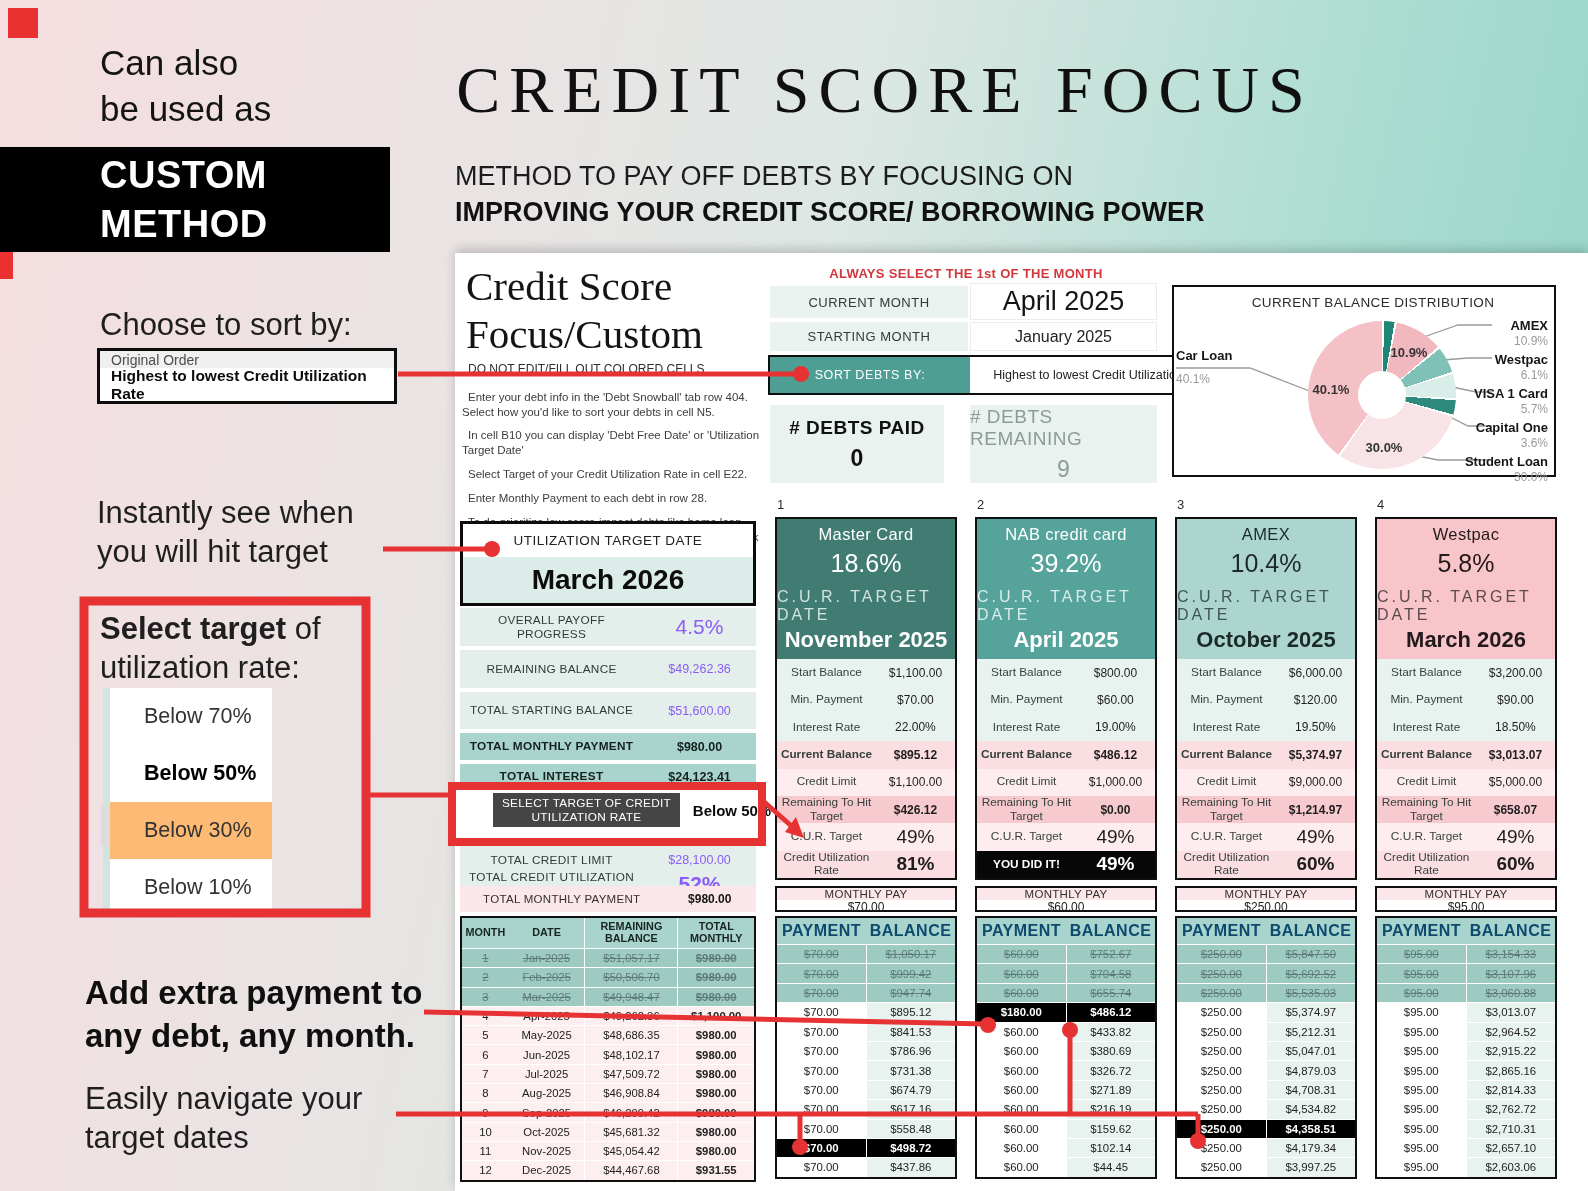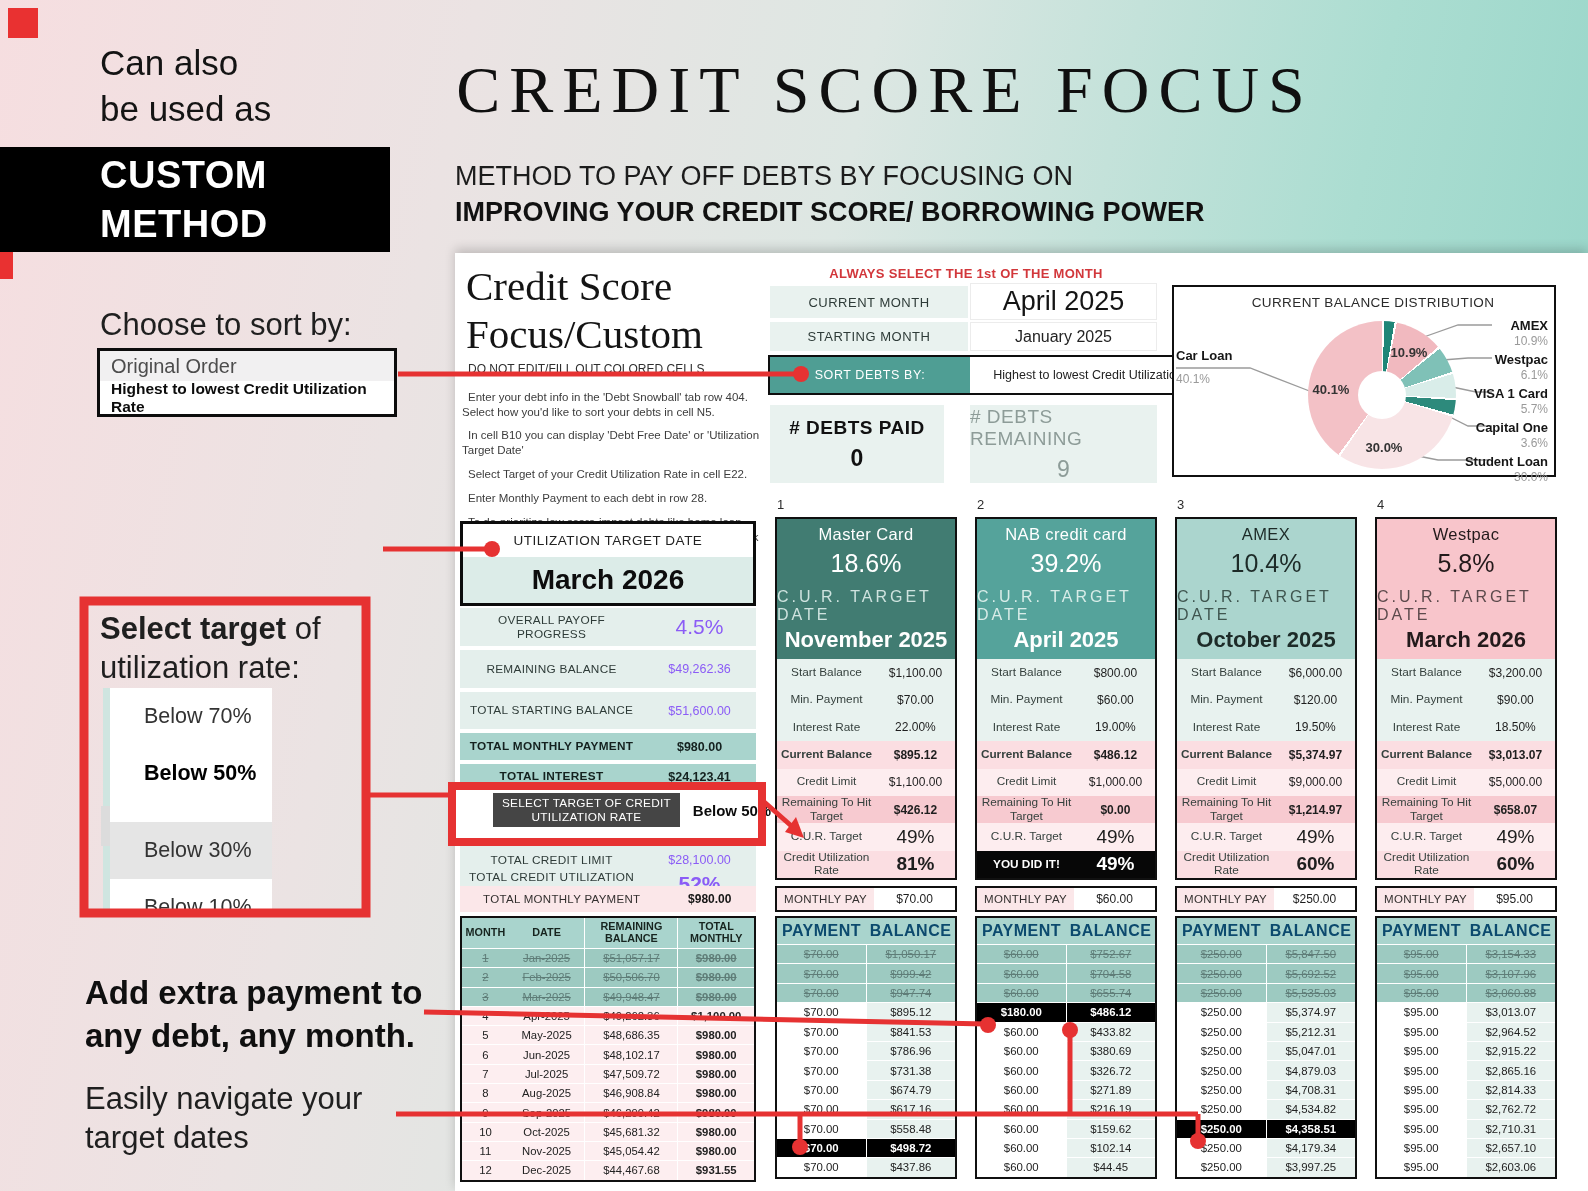--- a/index.html
+++ b/index.html
@@ -15,28 +15,28 @@
     display:flex;flex-direction:column;justify-content:center;padding-left:100px;
     font-size:38px;font-weight:800;line-height:1.28;letter-spacing:.5px;}
   
   .main-title{left:450px;top:52px;width:870px;text-align:center;
     font-family:"Liberation Serif",serif;font-weight:400;font-size:66px;letter-spacing:9px;color:#101010;}
   .sub1{left:450px;top:161px;width:870px;text-align:left;padding-left:5px;font-size:27px;color:#1c1c1c;}
   .sub2{left:450px;top:197px;width:920px;text-align:left;padding-left:5px;font-size:27px;font-weight:bold;color:#111;}
   
   .ann-h{font-size:31px;color:#1f1f1f;line-height:1.25;}
   .sort-dd{left:97px;top:348px;width:300px;border:3px solid #0c0c0c;background:#fff;}
-  .sort-dd .opt{height:30px;display:flex;align-items:center;padding-left:11px;font-size:20px;color:#4d4d4d;background:#f1f0f1;}
+  .sort-dd .opt{height:17px;display:flex;align-items:center;padding-left:11px;font-size:14px;color:#4d4d4d;background:#f1f0f1;}
   .sort-dd .opt.bold{font-weight:bold;color:#0c0c0c;background:#fff;font-size:15.5px;height:33px;}
   .tgt-panel{left:110px;top:688px;width:162px;height:228px;background:#fff;}
   .tgt-strip{left:103px;top:688px;width:7px;height:228px;background:#cfe5e0;}
   .tgt-thumb{left:101px;top:806px;width:9px;height:40px;background:#dcdcdc;}
   .tgt-panel .opt{height:57px;display:flex;align-items:center;padding-left:34px;font-size:21.5px;color:#333;}
   .tgt-panel .opt.bold{font-weight:bold;color:#000;}
-  .tgt-panel .opt.shaded{background:#e5e5e5;margin-top:20px;}
+  .tgt-panel .opt.shaded{background:#fdba74;}
   .bold-ann{font-weight:bold;font-size:33px;color:#0f0f0f;line-height:1.3;}
   
   .sheet{left:455px;top:253px;width:1133px;height:938px;background:#fff;box-shadow:0 -4px 10px rgba(0,0,0,.18);}
   .sheet-title{left:466px;top:262px;font-family:"Liberation Serif",serif;font-size:41px;line-height:1.18;color:#141414;}
   .ins-wrap{left:462px;top:362px;width:300px;}
   .ins-wrap p{margin:0 0 9px 0;font-size:11.5px;line-height:1.3;color:#3c3c3c;text-indent:6px;}
   .ins-wrap p.first{font-size:12px;color:#2e2e2e;margin-bottom:12px;}
   .always{left:770px;top:266px;width:392px;text-align:center;font-size:13px;font-weight:bold;color:#d2373b;letter-spacing:.3px;}
   .cellL{background:#e9f2ef;display:flex;align-items:center;justify-content:center;font-size:13px;letter-spacing:.5px;color:#2e3b38;}
   .cellV{background:#fff;display:flex;align-items:center;justify-content:center;border:1px solid #ececec;}
@@ -87,21 +87,21 @@
   .crow.teal{background:#e8f2ef;}
   .crow.pink1{background:#fbdee2;}
   .crow.pink2{background:#fdedef;}
   .crow.pink3{background:#f7cad0;}
   .crow.black{background:#070707;}
   .crow.black .kl,.crow.black .kv{color:#fff;font-weight:bold;}
   .crow .kv.vbig{font-size:19px;}
   .crow .kv.vbold{font-weight:bold;}
   .crow.pink1 .kl.lbold{font-weight:bold;}
   
-  .mpay{position:absolute;top:886px;height:26px;border:2.5px solid #101010;background:#fff;display:flex;}
+  .mpay{position:absolute;top:886px;height:26px;border:2.5px solid #101010;background:#fff;display:flex;flex-direction:column;}
   .mpay .l{flex:1.2;background:#fbe7e9;display:flex;align-items:center;justify-content:center;font-size:11.5px;letter-spacing:.3px;color:#33302f;}
   .mpay .v{flex:1;display:flex;align-items:center;justify-content:center;font-size:12px;color:#1d1d1d;}
   .ptable{position:absolute;top:916px;border:2.5px solid #101010;background:#fff;}
   .phead{display:flex;background:#a9d4cd;height:26px;}
   .phead div{flex:1;display:flex;align-items:center;justify-content:center;font-size:16px;font-weight:bold;letter-spacing:.5px;color:#0c4a6e;}
   .prow{display:flex;height:19.4px;border-top:1px solid #fff;}
   .prow .pc1{flex:1;display:flex;align-items:center;justify-content:center;font-size:11.4px;background:#fff;color:#222;}
   .prow .pc2{flex:1;display:flex;align-items:center;justify-content:center;font-size:11.4px;background:#e8f2ef;border-left:1px solid #fff;color:#222;}
   .prow.done .pc1,.prow.done .pc2{background:#9dcac1;color:#5f7d78;text-decoration:line-through;}
   .prow.black .pc1,.prow.black .pc2{background:#000;color:#fff;font-weight:bold;}
@@ -140,20 +140,24 @@
   <div class="abs main-title">CREDIT SCORE FOCUS</div>
   <div class="abs sub1">METHOD TO PAY OFF DEBTS BY FOCUSING ON</div>
   <div class="abs sub2">IMPROVING YOUR CREDIT SCORE/ BORROWING POWER</div>
 
   <div class="abs ann-h" style="left:100px;top:306px;">Choose to sort by:</div>
   <div class="abs sort-dd">
       <div class="opt">Original Order</div>
       <div class="opt bold">Highest to lowest Credit Utilization Rate</div>
     </div>
 
+  <div class="abs ann-h" style="left:97px;top:494px;">
+    <div>Instantly see when</div>
+    <div>you will hit target</div>
+  </div>
 
   <div class="abs ann-h" style="left:100px;top:610px;">
     <div><b>Select target</b><span> of</span></div>
     <div>utilization rate:</div>
   </div>
   <div class="abs tgt-strip"></div>
   <div class="abs tgt-thumb"></div>
   <div class="abs tgt-panel">
       <div class="opt">Below 70%</div>
       <div class="opt bold">Below 50%</div>

